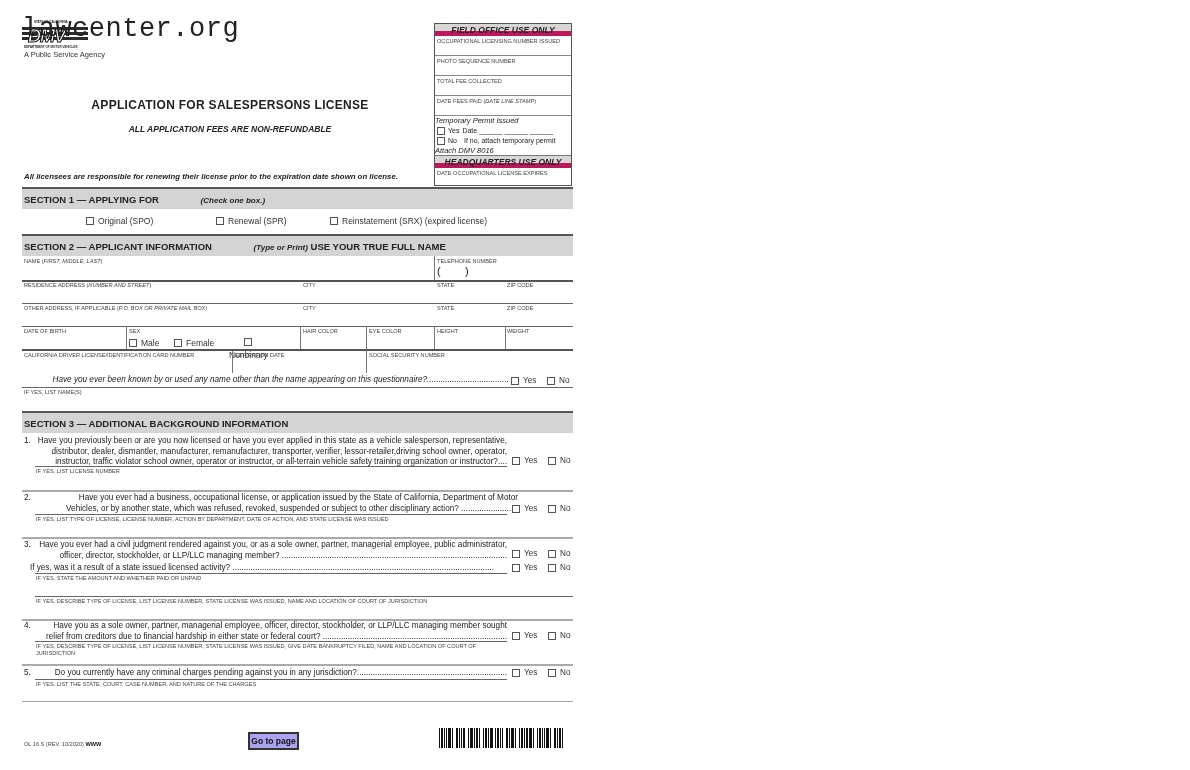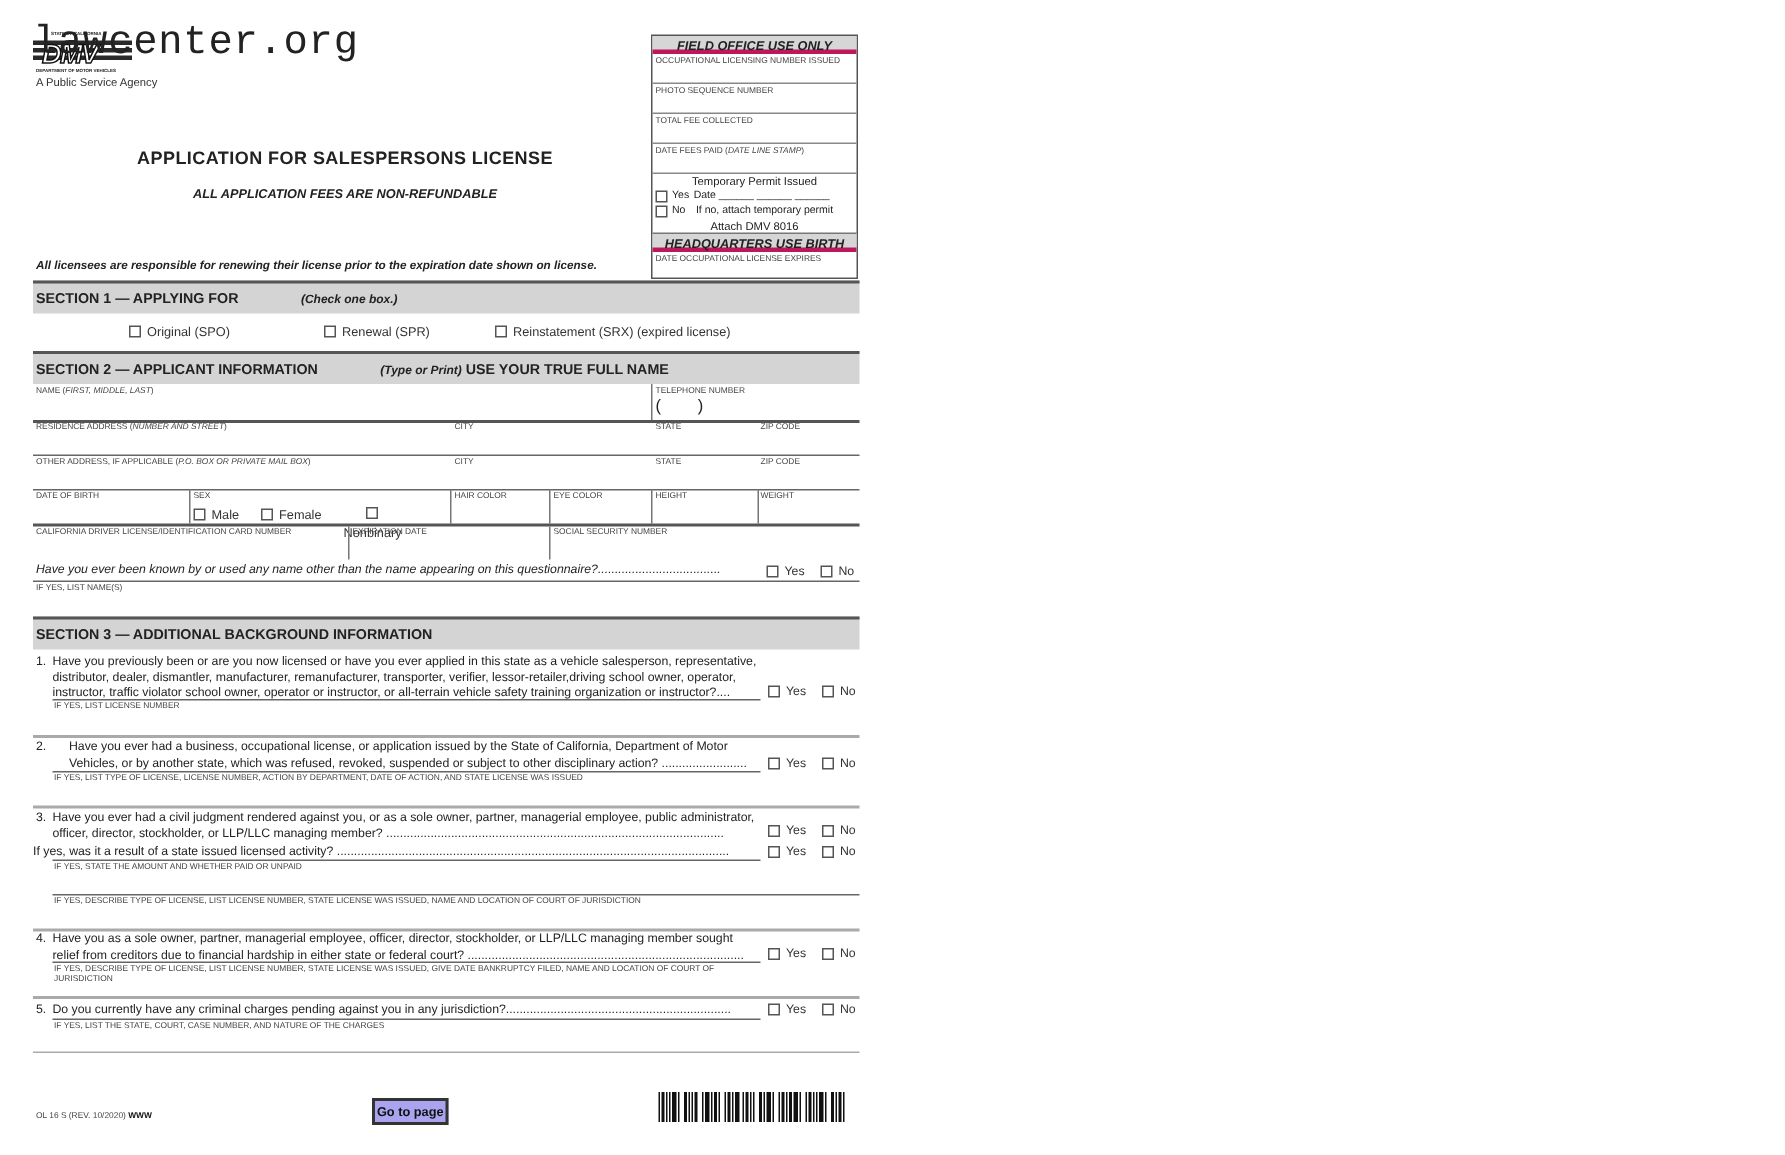--- a/index.html
+++ b/index.html
@@ -10,37 +10,37 @@
   .logo .bar { position: absolute; left: 0; width: 66px; background: #2a2a2a; }
   .logo .dmv { position: absolute; left: 6px; top: 4px; font-family: "Liberation Sans", sans-serif; font-weight: bold; font-style: italic; font-size: 18px; color: #fff; -webkit-text-stroke: 1px #111; letter-spacing: -1px; }
   .logo .state { position: absolute; left: 12px; top: -2px; font-size: 3px; font-weight: bold; }
   .logo .dept { position: absolute; left: 2px; top: 23px; font-size: 3px; font-weight: bold; white-space: nowrap; }
   .agency { left: 24px; top: 50px; font-size: 7.5px; color: #333; }
   .title { left: 24px; top: 98px; width: 412px; text-align: center; font-size: 12px; font-weight: bold; letter-spacing: 0.3px; }
   .subtitle { left: 24px; top: 124px; width: 412px; text-align: center; font-size: 8.5px; font-weight: bold; font-style: italic; }
   .notice { left: 24px; top: 172px; font-size: 7.8px; font-weight: bold; font-style: italic; }
 
   .fobox { left: 434px; top: 23px; width: 138px; height: 163px; border: 1px solid #555; }
-  .fobox .hdr { background: #d6d6d6; font-size: 8.5px; font-weight: bold; font-style: italic; text-align: center; height: 12px; line-height: 12px; border-bottom: 3px solid #be185d; }
+  .fobox .hdr { background: #d6d6d6; font-size: 8.5px; font-weight: bold; font-style: italic; text-align: center; height: 12px; line-height: 12px; border-bottom: 5px solid #be185d; }
   .fobox .cell { font-size: 5.6px; color: #444; padding: 2px 2px 0; border-bottom: 1px solid #888; height: 20px; }
   .fobox .cell .ital { font-style: italic; }
-  .fobox .tp { font-size: 7.5px; text-align: center; height: 10px; line-height: 10px; }
+  .fobox .tp { font-size: 7.5px; height: 10px; line-height: 10px; font-style: italic; }
   .fobox .tprow { font-size: 7px; height: 10px; line-height: 10px; padding-left: 2px; display: flex; align-items: center; gap: 3px; }
   .cb { display: inline-block; width: 8px; height: 8px; border: 1px solid #555; background: #fff; vertical-align: middle; }
 
   .section-bar { left: 22px; width: 551px; background: #d4d4d4; border-top: 2px solid #555; height: 22px; font-size: 9.5px; font-weight: bold; padding-left: 2px; line-height: 22px; }
   .section-bar i { font-size: 8px; padding-left: 39px; }
   .hr { left: 22px; width: 551px; height: 1px; background: #666; }
   .hr.thick { height: 2px; background: #555; }
   .hr.gray { background: #aaa; height: 2px; }
   .vr { width: 1px; background: #777; }
   .lbl { font-size: 5.6px; color: #444; white-space: nowrap; }
   .lbl i { font-style: italic; }
   .opt { font-size: 8.5px; display: flex; align-items: center; gap: 4px; color: #333; }
-  .q { font-size: 8.2px; line-height: 10.5px; color: #222; }
+  .q { font-size: 8.2px; line-height: 10.5px; color: #222; text-align: right; }
   .yn { font-size: 8.2px; display: flex; align-items: center; gap: 4px; color: #333; }
   .footer { left: 24px; top: 741px; font-size: 5.6px; color: #444; }
   .footer b { font-weight: bold; color: #111; }
   .goto { left: 248px; top: 732px; width: 51px; height: 18px; background: #a9a3f0; border: 2px solid #333; font-size: 8.5px; font-weight: bold; text-align: center; line-height: 14px; color: #111; cursor: pointer; }
   .barcode { left: 439px; top: 728px; width: 133px; height: 20px; display: flex; gap: 1px; align-items: stretch; }
   .barcode span { background: #111; }
 </style>
 </head>
 <body>
 
@@ -71,21 +71,21 @@
     <span class="cb"></span>
     <span>Yes</span>
     <span>Date ______  ______  ______</span>
   </div>
   <div class="tprow">
     <span class="cb"></span>
     <span>No</span>
     <span style="margin-left:4px">If no, attach temporary permit</span>
   </div>
   <div class="tp" style="border-bottom:1px solid #777;">Attach DMV 8016</div>
-  <div class="hdr">HEADQUARTERS USE BIRTH</div>
+  <div class="hdr">HEADQUARTERS USE ONLY</div>
   <div class="cell" style="border-bottom:none;">DATE OCCUPATIONAL LICENSE EXPIRES</div>
 </div>
 
 <div class="abs section-bar" style="top:187px;">
   <span>SECTION 1 — APPLYING FOR </span><i>(Check one box.)</i>
 </div>
 <div class="abs opt" style="left:86px;top:216px;">
   <span class="cb"></span>
     <span>Original (SPO)</span>
 </div>

